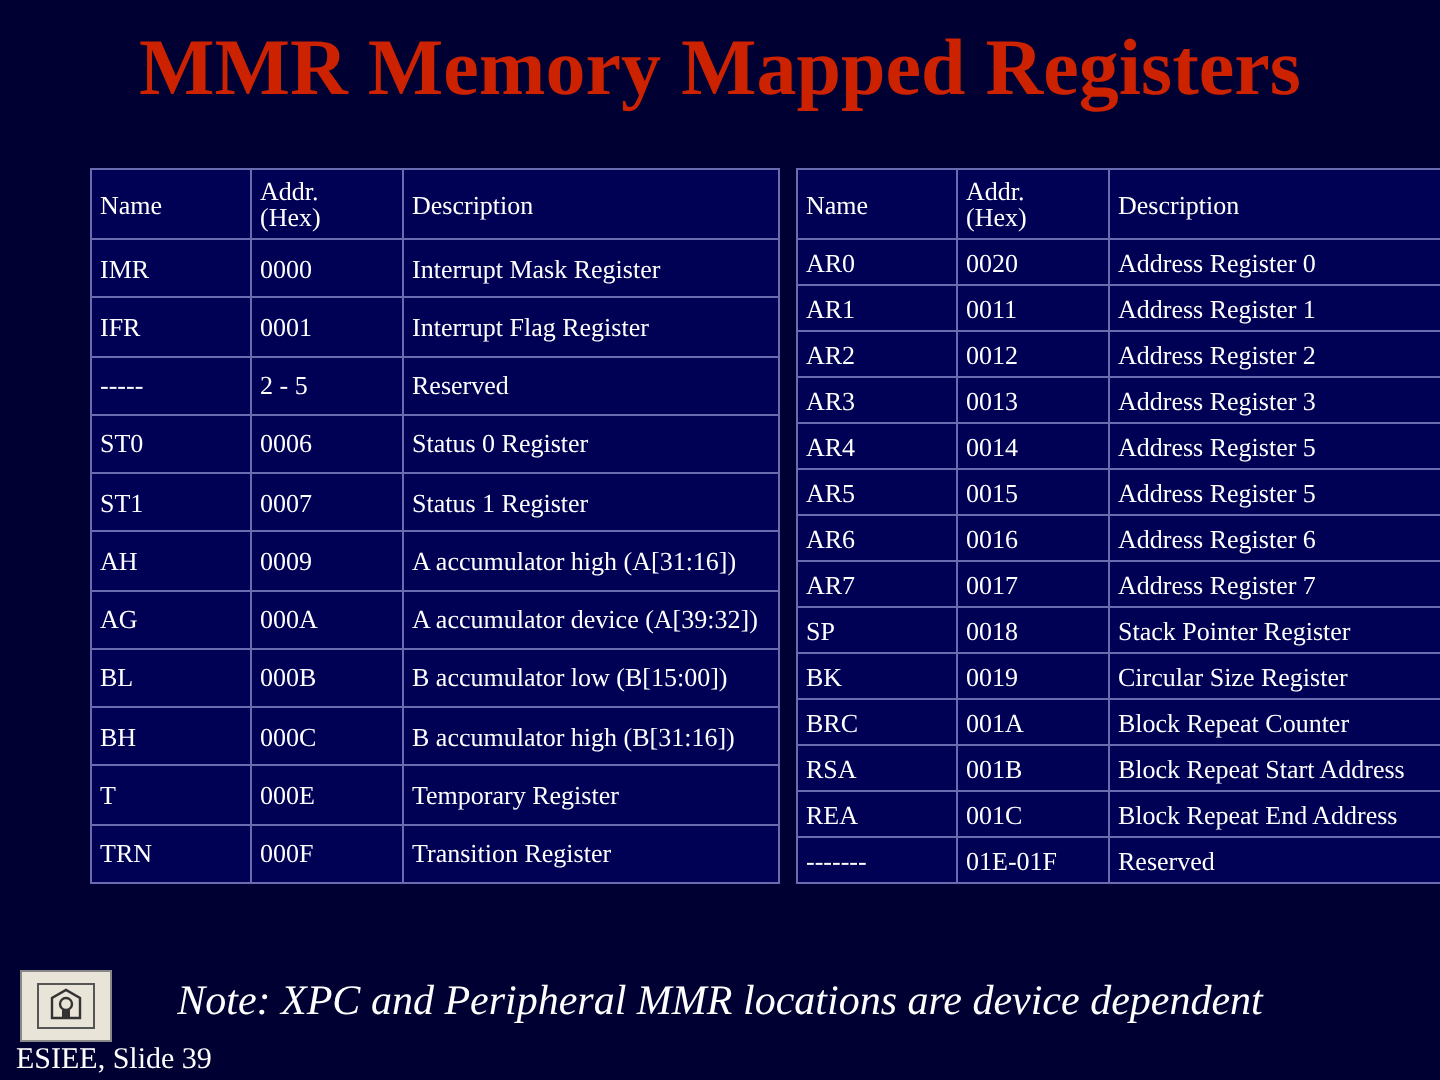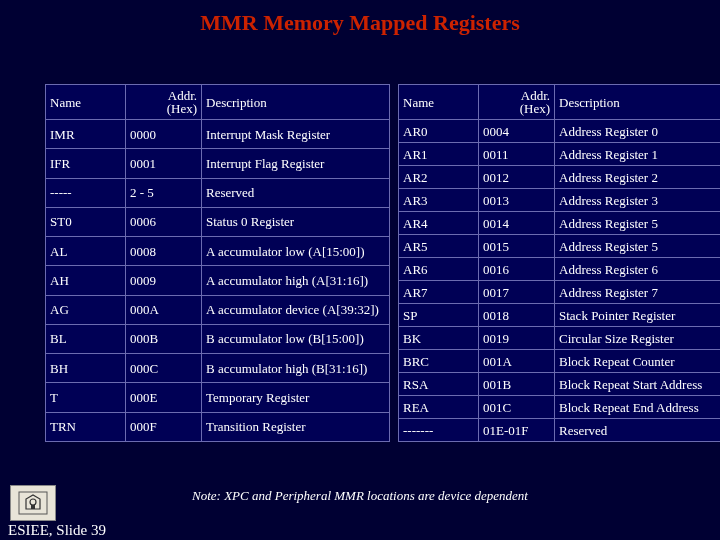--- a/index.html
+++ b/index.html
@@ -14,21 +14,21 @@
     overflow: hidden;
     position: relative;
   }
   .slide-title {
     position: absolute;
     top: 10px;
     left: 0;
     width: 720px;
     text-align: center;
     font-family: "Liberation Serif", serif;
-    font-size: 22px;
+    font-size: 40px;
     font-weight: bold;
     color: #cc2200;
     letter-spacing: 0px;
   }
   .tables-wrap {
     position: absolute;
     top: 84px;
     left: 12px;
     width: 696px;
     display: flex;
@@ -63,32 +63,31 @@
     vertical-align: middle;
     font-weight: normal;
   }
   
   table.mmr col.c-name { width: 80px; }
   table.mmr col.c-addr { width: 76px; }
   table.mmr col.c-desc { width: 188px; }
 
   .hdr-sub {
     display: block;
-    text-align: right;
   }
   .footer-note {
     position: absolute;
     left: 0;
     top: 488px;
     width: 720px;
     text-align: center;
     color: #ffffff;
     font-family: "Liberation Serif", serif;
     font-style: italic;
-    font-size: 13px;
+    font-size: 21px;
   }
   .logo-box {
     position: absolute;
     left: 10px;
     top: 485px;
     width: 44px;
     height: 34px;
     background: #e8e4d8;
     border: 1px solid #888;
     display: flex;
@@ -142,23 +141,23 @@
           <td>-----</td>
           <td>2 - 5</td>
           <td>Reserved</td>
         </tr>
         <tr>
           <td>ST0</td>
           <td>0006</td>
           <td>Status 0 Register</td>
         </tr>
         <tr>
-          <td>AL</td>
-          <td>0008</td>
-          <td>A accumulator low (A[15:00])</td>
+          <td>ST1</td>
+          <td>0007</td>
+          <td>Status 1 Register</td>
         </tr>
         <tr>
           <td>AH</td>
           <td>0009</td>
           <td>A accumulator high (A[31:16])</td>
         </tr>
         <tr>
           <td>AG</td>
           <td>000A</td>
           <td>A accumulator device (A[39:32])</td>
@@ -198,21 +197,21 @@
         <th>
           <span class="hdr-sub">Addr.</span>
           <span class="hdr-sub">(Hex)</span>
         </th>
         <th>Description</th>
       </tr>
     </thead>
     <tbody>
         <tr>
           <td>AR0</td>
-          <td>0004</td>
+          <td>0020</td>
           <td>Address Register 0</td>
         </tr>
         <tr>
           <td>AR1</td>
           <td>0011</td>
           <td>Address Register 1</td>
         </tr>
         <tr>
           <td>AR2</td>
           <td>0012</td>

